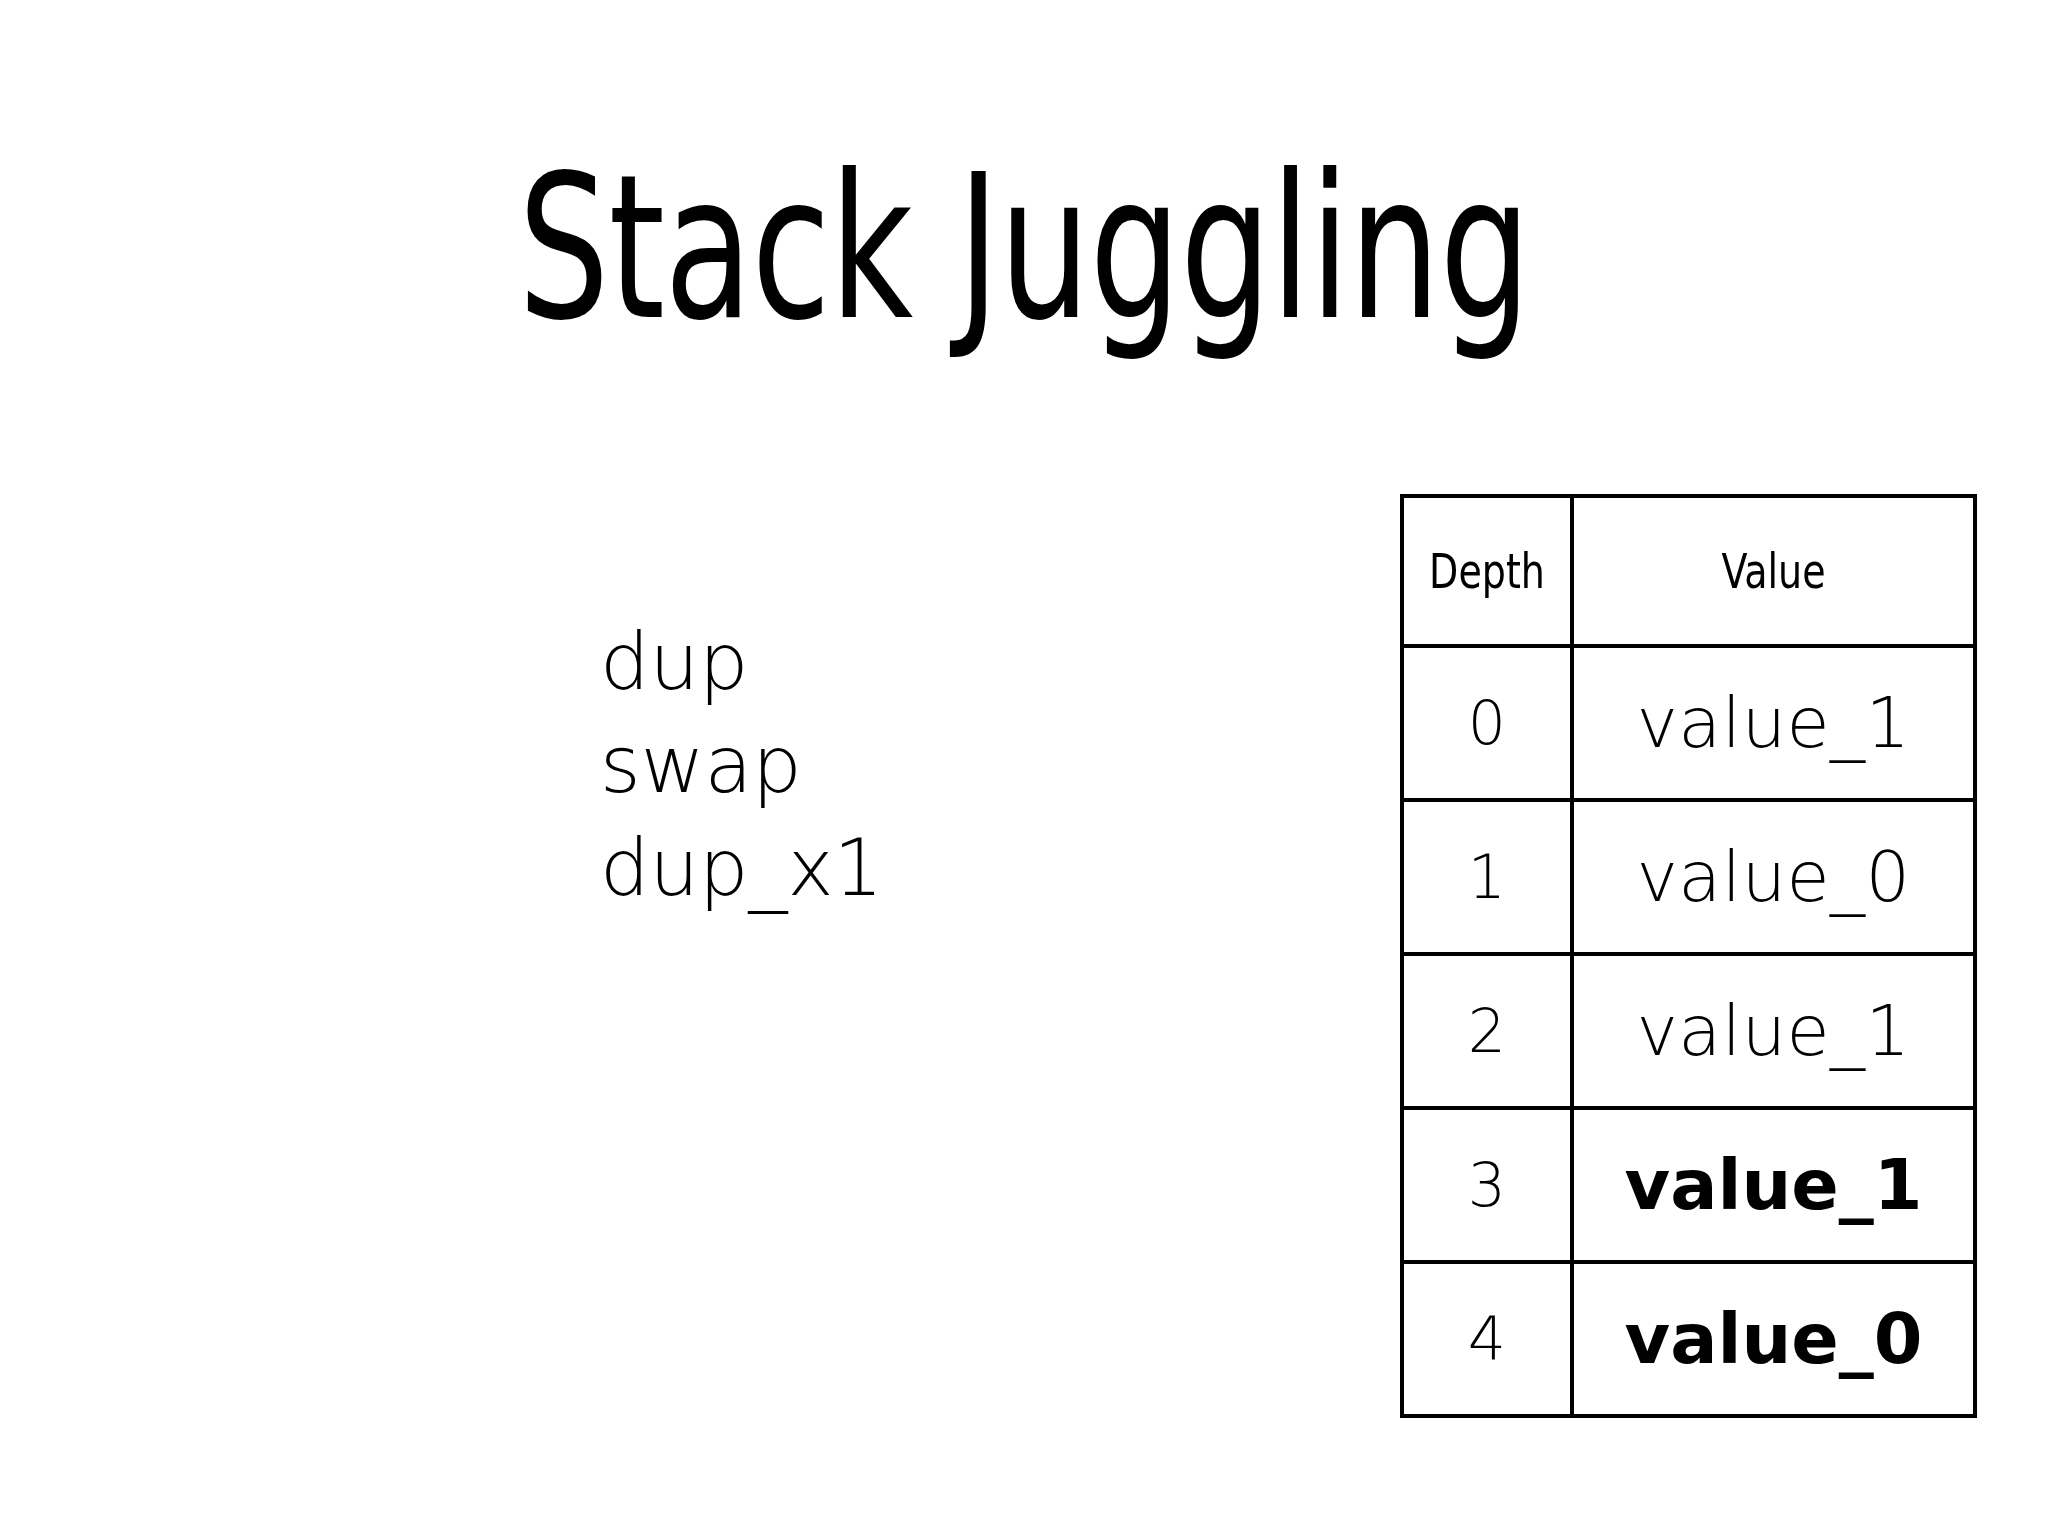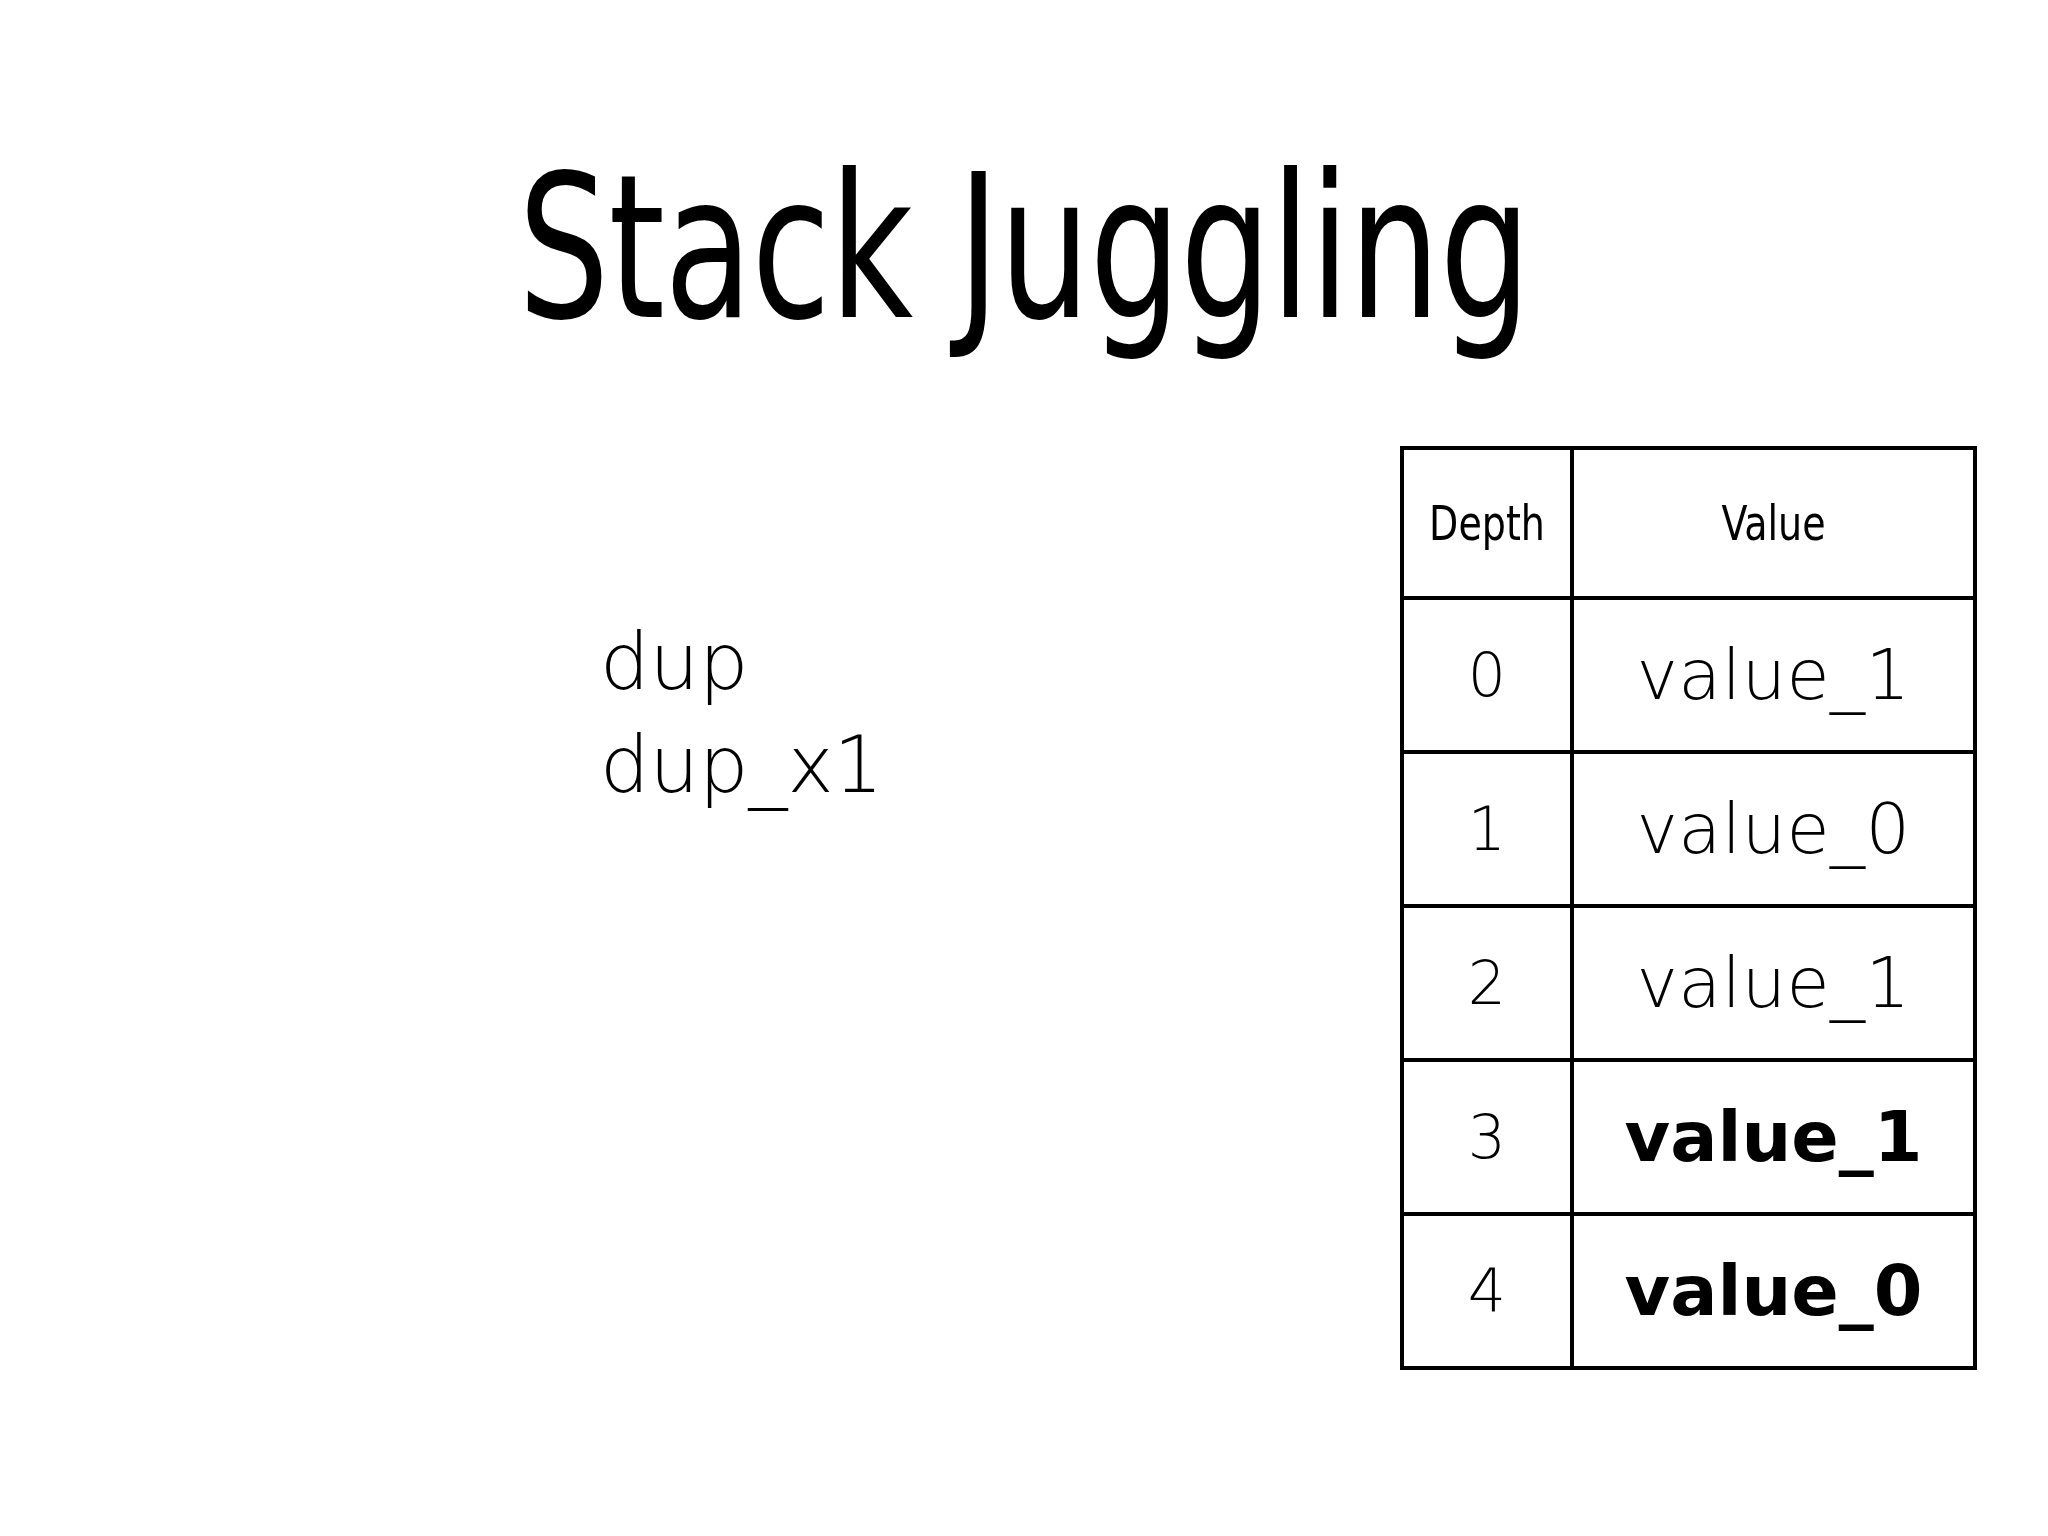--- a/index.html
+++ b/index.html
@@ -75,21 +75,21 @@
   }
   .opcode-row.highlighted .opcode-label {
     position: relative;
     z-index: 2;
   }
 
   
   #stack-table {
     position: absolute;
     left: 1400px;
-    top: 446px;
+    top: 494px;
     width: 573px;
     border-collapse: collapse;
     table-layout: fixed;
   }
   #stack-table td, #stack-table th {
     border: 4px solid #000000;
     padding: 0;
     text-align: center;
     vertical-align: middle;
     font-weight: 400;
@@ -125,20 +125,23 @@
 <body>
 
 <div id="slide-title">Stack Juggling</div>
 
 <div id="opcode-list">
 
 <div class="opcode-row">
       <span class="opcode-label">dup</span>
     </div>
     <div class="opcode-row">
+      <span class="opcode-label">swap</span>
+    </div>
+    <div class="opcode-row">
       <span class="opcode-label">dup_x1</span>
     </div>
   </div>
 
 <table id="stack-table">
   <colgroup>
     <col class="col-depth">
     <col class="col-value">
   </colgroup>
   <thead>

